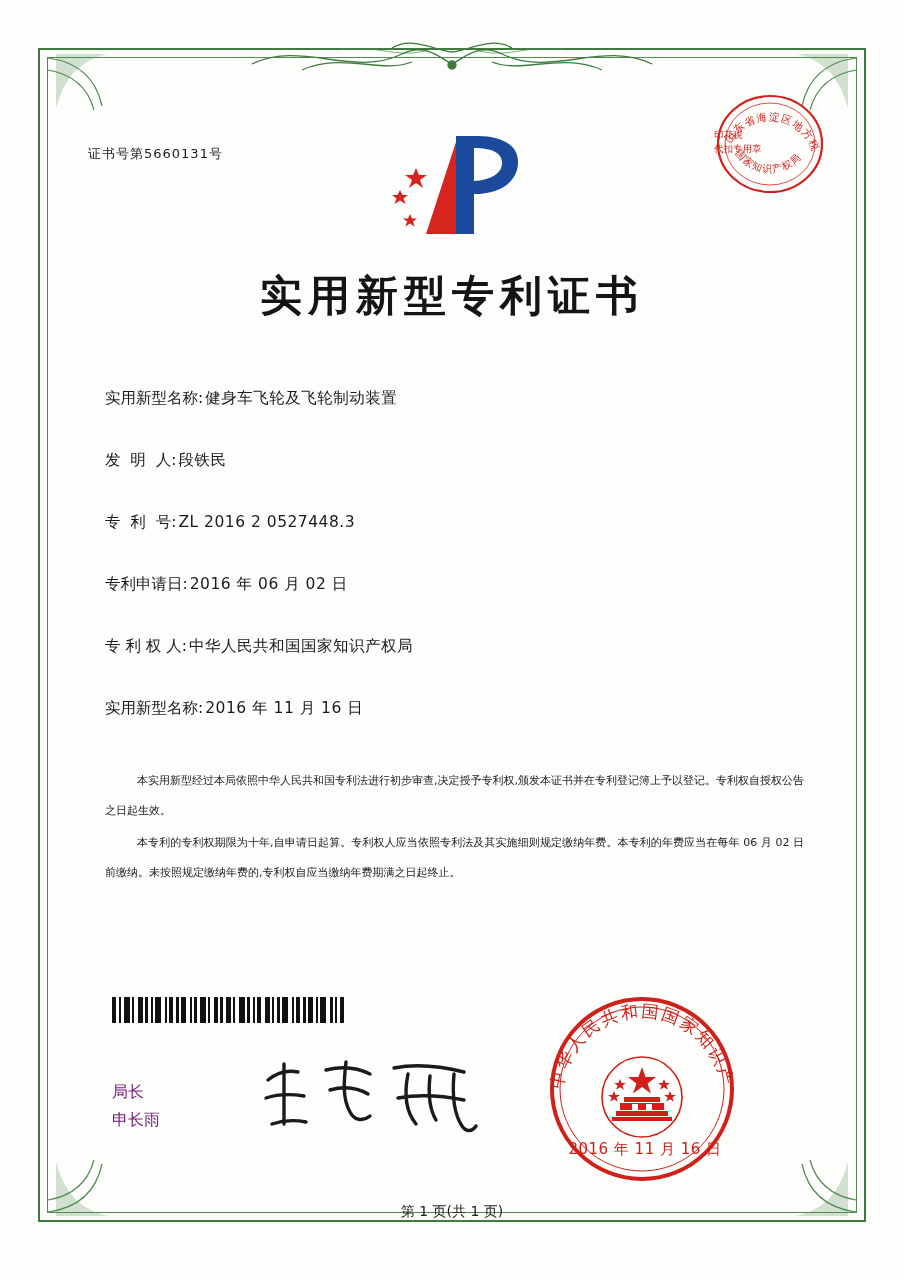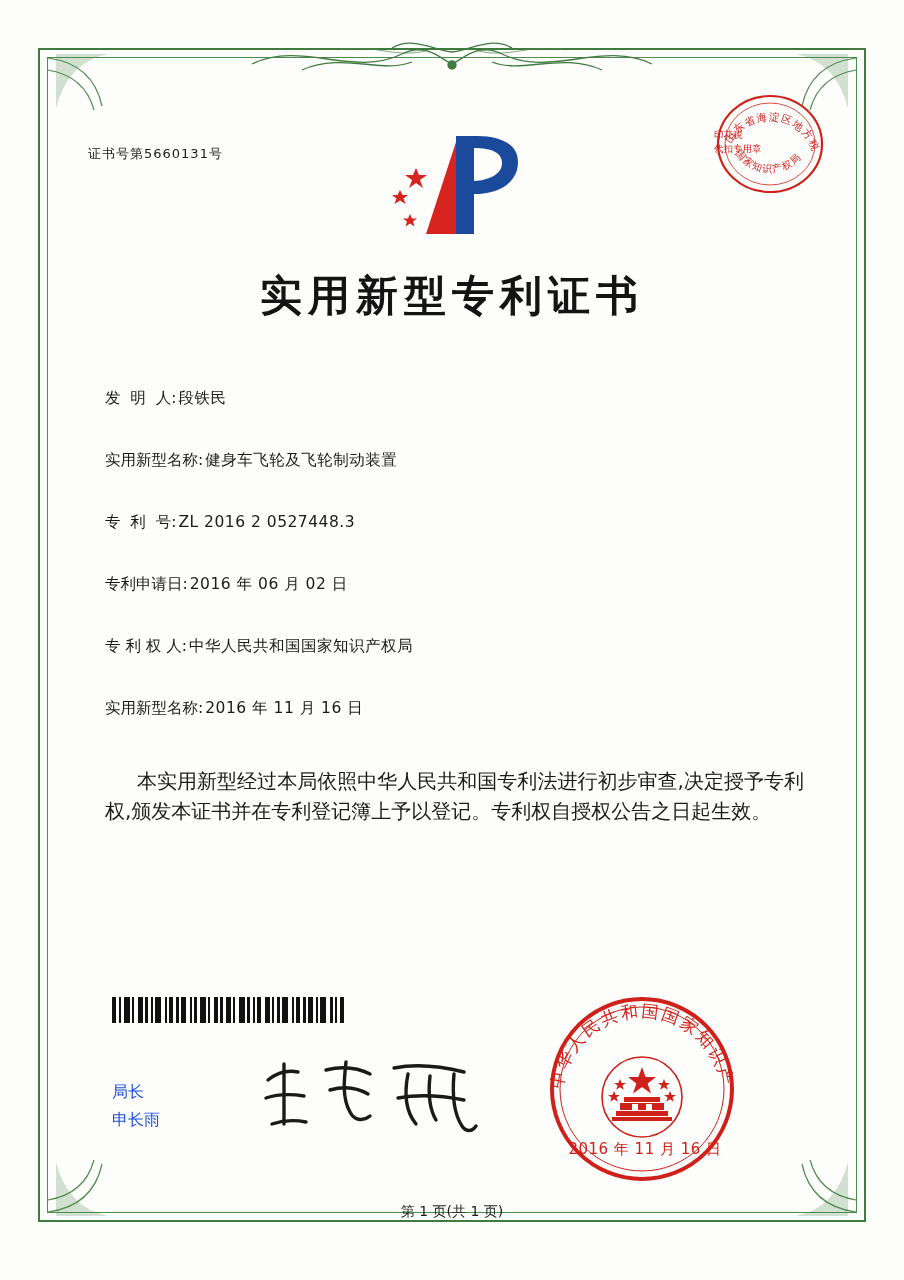--- a/index.html
+++ b/index.html
@@ -137,21 +137,21 @@
     margin-left: 2px;
     letter-spacing: 0.5px;
   }
 
   
   .body-text {
     position: absolute;
     left: 105px;
     right: 100px;
     top: 766px;
-    font-size: 20px;
+    font-size: 11px;
     line-height: 30px;
     color: #1b1b1b;
     text-align: justify;
     font-family: "DejaVu Sans", "Liberation Sans", sans-serif;
   }
   .body-text p {
     margin: 0 0 2px 0;
     text-indent: 32px;
   }
 
@@ -171,21 +171,21 @@
     background: #111;
   }
 
   
   .sig-block {
     position: absolute;
     left: 112px;
     top: 1078px;
     font-size: 16px;
     line-height: 28px;
-    color: #1d4ed8;
+    color: #701a75;
     font-family: "DejaVu Sans", "Liberation Sans", sans-serif;
   }
   .handwriting {
     position: absolute;
     left: 258px;
     top: 1050px;
     width: 230px;
     height: 90px;
   }
 
@@ -304,30 +304,30 @@
     </svg>
     <div class="st-text" style="top:40px;">印花税</div>
     <div class="st-text" style="top:54px;">代扣专用章</div>
   </div>
 
   <div class="main-title">实用新型专利证书</div>
 
   <div class="fields">
 
     <div class="field-row">
+      <span class="field-label">实用新型名称:</span>
+      <span class="field-value">健身车飞轮及飞轮制动装置</span>
+    </div>
+
+    <div class="field-row">
       <span class="field-label">发  明  人:</span>
       <span class="field-value">段铁民</span>
     </div>
 
     <div class="field-row">
-      <span class="field-label">实用新型名称:</span>
-      <span class="field-value">健身车飞轮及飞轮制动装置</span>
-    </div>
-
-    <div class="field-row">
       <span class="field-label">专  利  号:</span>
       <span class="field-value">ZL 2016 2 0527448.3</span>
     </div>
 
     <div class="field-row">
       <span class="field-label">专利申请日:</span>
       <span class="field-value">2016 年 06 月 02 日</span>
     </div>
 
     <div class="field-row">
@@ -337,20 +337,21 @@
 
     <div class="field-row">
       <span class="field-label">实用新型名称:</span>
       <span class="field-value">2016 年 11 月 16 日</span>
     </div>
 
   </div>
 
   <div class="body-text">
     <p>本实用新型经过本局依照中华人民共和国专利法进行初步审查,决定授予专利权,颁发本证书并在专利登记簿上予以登记。专利权自授权公告之日起生效。</p>
+    <p>本专利的专利权期限为十年,自申请日起算。专利权人应当依照专利法及其实施细则规定缴纳年费。本专利的年费应当在每年 06 月 02 日前缴纳。未按照规定缴纳年费的,专利权自应当缴纳年费期满之日起终止。</p>
   </div>
 
   <div class="barcode">
     <i style="width:4px"></i>
       <i style="width:3px;background:transparent"></i>
     <i style="width:2px"></i>
       <i style="width:3px;background:transparent"></i>
     <i style="width:6px"></i>
       <i style="width:2px;background:transparent"></i>
     <i style="width:2px"></i>

